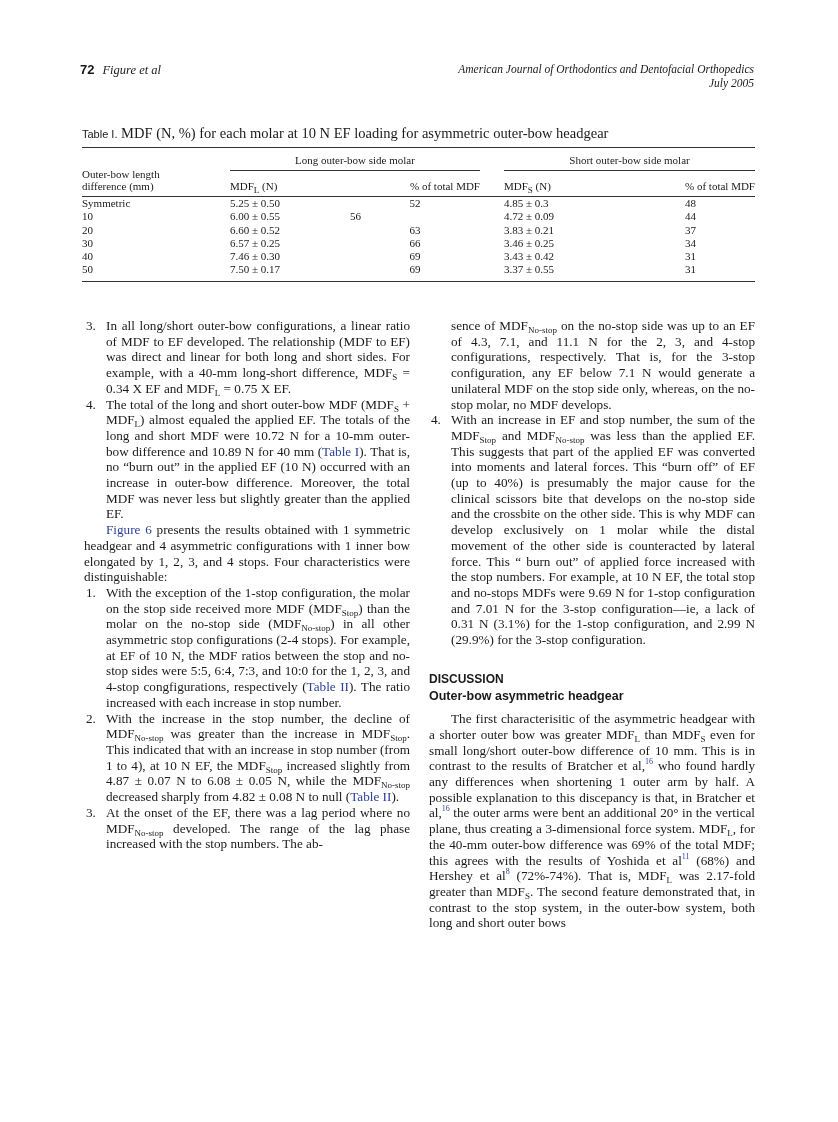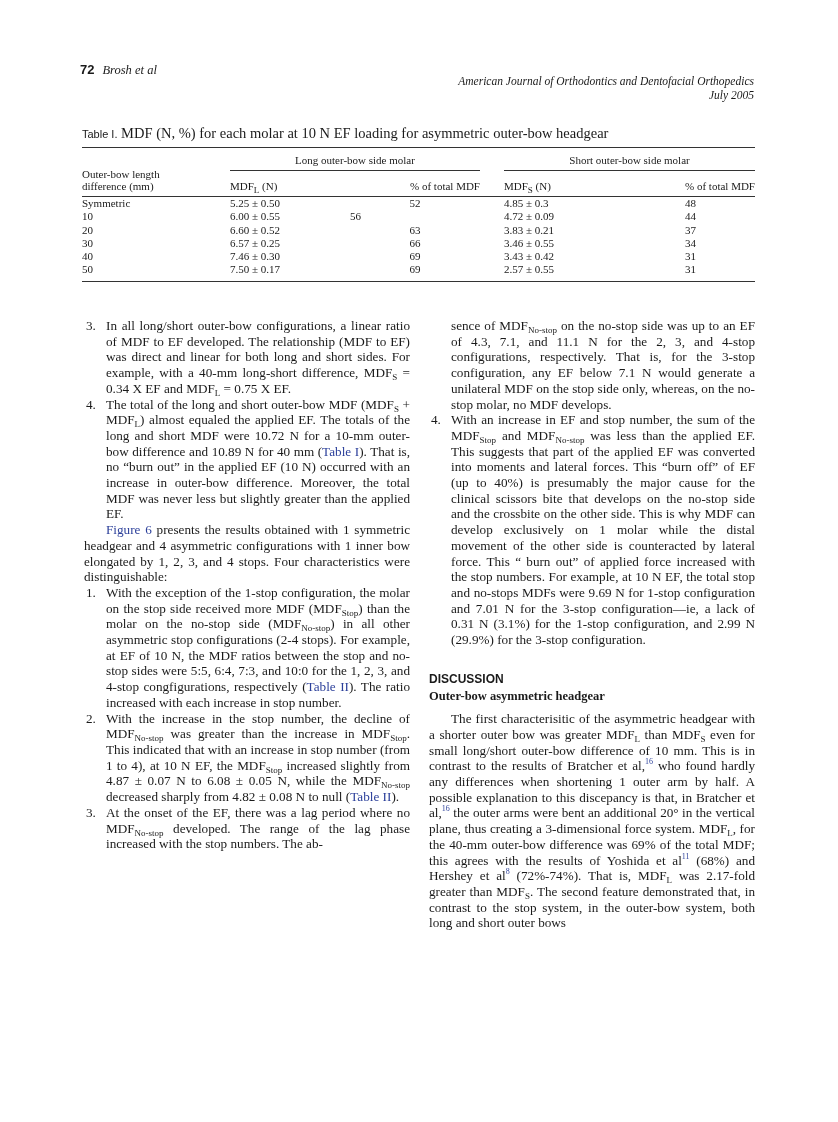--- a/index.html
+++ b/index.html
@@ -2,21 +2,21 @@
 <html><head>
 <meta charset="utf-8">
 <style>
   html, body { margin: 0; padding: 0; background: #ffffff; }
   body { width: 838px; height: 1122px; position: relative; overflow: hidden;
          font-family: "Liberation Serif", "DejaVu Serif", serif; color: #1a1a1a; }
   .running-head { position: absolute; top: 62px; left: 80px; right: 84px; height: 32px; }
   .rh-left { position: absolute; left: 0; top: 0; font-size: 12.5px; }
   .rh-left .pg { font-family: "Liberation Sans", sans-serif; font-weight: bold; font-size: 13px; margin-right: 8px; }
   .rh-left .auth { font-style: italic; }
-  .rh-right { position: absolute; right: 0; top: 12px; text-align: right; font-style: italic; font-size: 11.5px; line-height: 14px; }
+  .rh-right { position: absolute; right: 0; top: 0; text-align: right; font-style: italic; font-size: 11.5px; line-height: 14px; }
 
   .table-wrap { position: absolute; top: 125px; left: 82px; width: 673px; }
   .tcap { font-size: 14.5px; margin-bottom: 5px; }
   .tcap .tlabel { font-family: "Liberation Sans", sans-serif; font-size: 11px; }
   table { border-collapse: collapse; width: 100%; font-size: 11px; }
   .rule-top { border-top: 1.5px solid #333; }
   th { font-weight: normal; padding: 0; }
   .grp { text-align: center; padding-top: 6px; padding-bottom: 3px; font-size: 11px; }
   .grp span { display: inline-block; }
   .grp-line { border-bottom: 1px solid #333; }
@@ -41,21 +41,21 @@
   .link { color: #2b3f9a; }
   .sec-head { font-family: "Liberation Sans", sans-serif; font-weight: bold; font-size: 12.5px; margin: 12px 0 6px 0; text-align: left; }
   .disc-head { font-family: "Liberation Sans", sans-serif; font-weight: bold; font-size: 12px; margin-top: 24px; text-align: left; }
   .gap-item { margin-top: 6px; }
 </style>
 </head>
 <body>
 
 <div class="running-head">
   <div class="rh-left">
-    <span class="pg">72</span><span class="auth">Brosh et al</span>
+    <span class="pg">72</span><span class="auth">Figure et al</span>
   </div>
   <div class="rh-right">
     <div>American Journal of Orthodontics and Dentofacial Orthopedics</div>
     <div>July 2005</div>
   </div>
 </div>
 
 <div class="table-wrap">
   <div class="tcap">
     <span class="tlabel">Table I.</span>
@@ -115,37 +115,37 @@
           <td style="text-align:center">63</td>
           <td></td>
           <td>3.83 ± 0.21</td>
           <td style="text-align:center">37</td>
         </tr>
       <tr>
           <td>30</td>
           <td>6.57 ± 0.25</td>
           <td style="text-align:center">66</td>
           <td></td>
-          <td>3.46 ± 0.55</td>
+          <td>3.46 ± 0.25</td>
           <td style="text-align:center">34</td>
         </tr>
       <tr>
           <td>40</td>
           <td>7.46 ± 0.30</td>
           <td style="text-align:center">69</td>
           <td></td>
           <td>3.43 ± 0.42</td>
           <td style="text-align:center">31</td>
         </tr>
       <tr>
           <td>50</td>
           <td>7.50 ± 0.17</td>
           <td style="text-align:center">69</td>
           <td></td>
-          <td>2.57 ± 0.55</td>
+          <td>3.37 ± 0.55</td>
           <td style="text-align:center">31</td>
         </tr>
     </tbody>
   </table>
 </div>
 
 <div class="col col-left">
   <p class="ol-item">
     <span class="ol-num">3.</span><span>In all long/short outer-bow configurations, a linear ratio of MDF to EF developed. The relationship (MDF to EF) was direct and linear for both long and short sides. For example, with a 40-mm long-short difference, MDF</span><sub>S</sub><span> = 0.34 X EF and MDF</span><sub>L</sub><span> = 0.75 X EF.</span>
   </p>
@@ -167,17 +167,17 @@
 </div>
 
 <div class="col col-right">
   <p class="cont">
     <span>sence of MDF</span><sub>No-stop</sub><span> on the no-stop side was up to an EF of 4.3, 7.1, and 11.1 N for the 2, 3, and 4-stop configurations, respectively. That is, for the 3-stop configuration, any EF below 7.1 N would generate a unilateral MDF on the stop side only, whereas, on the no-stop molar, no MDF develops.</span>
   </p>
   <p class="ol-item">
     <span class="ol-num">4.</span><span>With an increase in EF and stop number, the sum of the MDF</span><sub>Stop</sub><span> and MDF</span><sub>No-stop</sub><span> was less than the applied EF. This suggests that part of the applied EF was converted into moments and lateral forces. This “burn off” of EF (up to 40%) is presumably the major cause for the clinical scissors bite that develops on the no-stop side and the crossbite on the other side. This is why MDF can develop exclusively on 1 molar while the distal movement of the other side is counteracted by lateral force. This “ burn out” of applied force increased with the stop numbers. For example, at 10 N EF, the total stop and no-stops MDFs were 9.69 N for 1-stop configuration and 7.01 N for the 3-stop configuration—ie, a lack of 0.31 N (3.1%) for the 1-stop configuration, and 2.99 N (29.9%) for the 3-stop configuration.</span>
   </p>
   <div class="disc-head">DISCUSSION</div>
-  <div class="sec-head" style="margin-top:2px;font-family:Liberation Serif, serif;">Outer-bow asymmetric headgear</div>
+  <div class="sec-head" style="margin-top:2px;">Outer-bow asymmetric headgear</div>
   <p class="indent">
     <span>The first characterisitic of the asymmetric headgear with a shorter outer bow was greater MDF</span><sub>L</sub><span> than MDF</span><sub>S</sub><span> even for small long/short outer-bow difference of 10 mm. This is in contrast to the results of Bratcher et al,</span><sup class="link">16</sup><span> who found hardly any differences when shortening 1 outer arm by half. A possible explanation to this discepancy is that, in Bratcher et al,</span><sup class="link">16</sup><span> the outer arms were bent an additional 20° in the vertical plane, thus creating a 3-dimensional force system. MDF</span><sub>L</sub><span>, for the 40-mm outer-bow difference was 69% of the total MDF; this agrees with the results of Yoshida et al</span><sup class="link">11</sup><span> (68%) and Hershey et al</span><sup class="link">8</sup><span> (72%-74%). That is, MDF</span><sub>L</sub><span> was 2.17-fold greater than MDF</span><sub>S</sub><span>. The second feature demonstrated that, in contrast to the stop system, in the outer-bow system, both long and short outer bows</span>
   </p>
 </div>
 
 </body></html>

